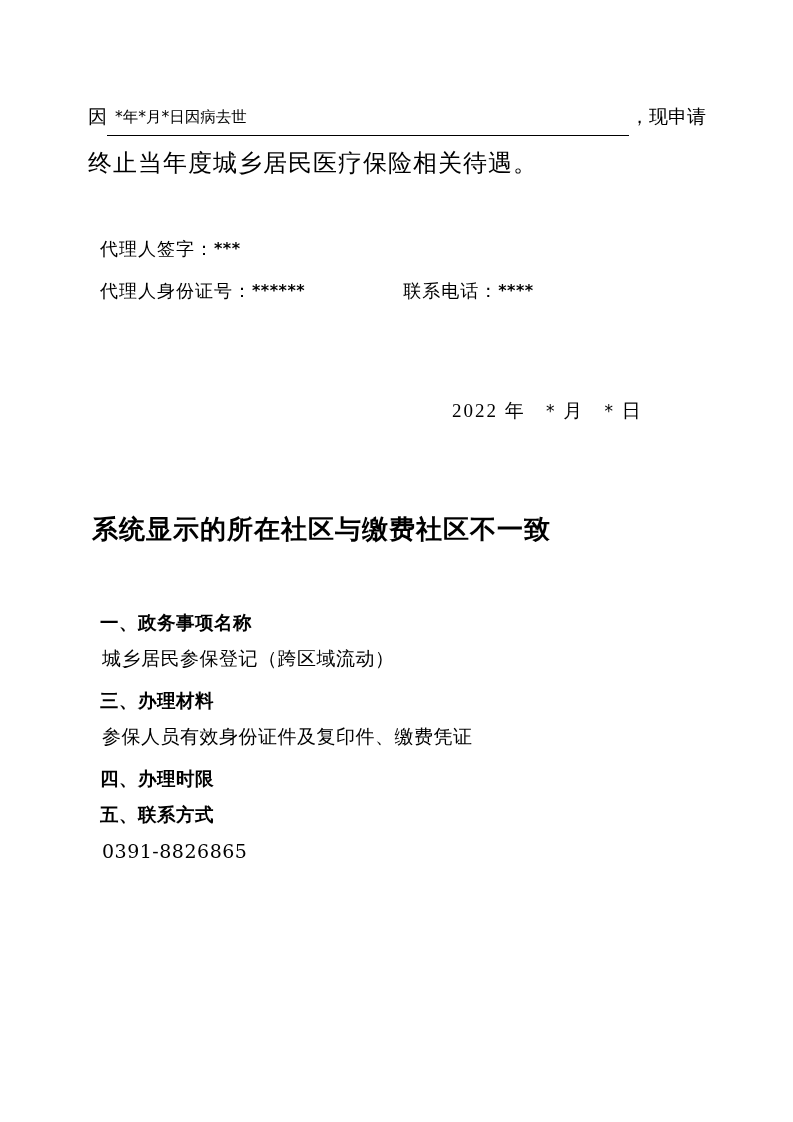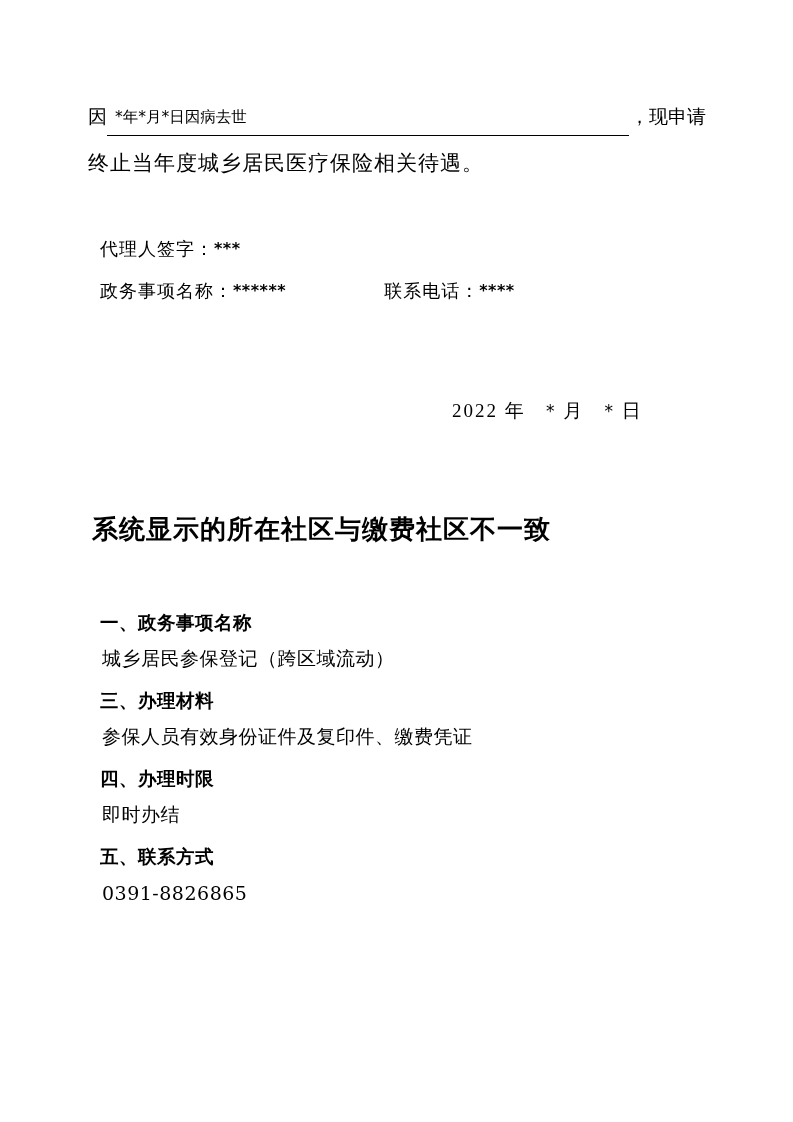--- a/index.html
+++ b/index.html
@@ -51,21 +51,21 @@
     font-weight: normal;
     letter-spacing: 0px;
     position: relative;
     top: -1px;
   }
   .line1 .tail {
     font-size: 19px;
     padding-left: 1px;
   }
   .line2 {
-    font-size: 21px;
+    font-size: 24px;
     line-height: 40px;
     letter-spacing: 1px;
     margin-top: 6px;
   }
 
   
   .sig-block {
     position: absolute;
     left: 100px;
     top: 228px;
@@ -162,21 +162,21 @@
     </div>
     <div class="line2">终止当年度城乡居民医疗保险相关待遇。</div>
   </div>
 
   <div class="sig-block">
     <div class="sig-row">
       <span class="sig-label">代理人签字：</span>
       <span class="sig-value">***</span>
     </div>
     <div class="sig-row">
-      <span class="sig-label">政务事项名称：</span>
+      <span class="sig-label">代理人身份证号：</span>
       <span class="sig-value">******</span>
       <span class="sig-gap"></span>
       <span class="sig-label">联系电话：</span>
       <span class="sig-value">****</span>
     </div>
   </div>
 
   <div class="date-line">
     <span class="num">2022</span>
     <span class="num">年</span>
@@ -192,19 +192,18 @@
 
   <div class="article">
     <div class="art-h">一、政务事项名称</div>
     <div class="art-p">城乡居民参保登记（跨区域流动）</div>
 
 
     <div class="art-h">三、办理材料</div>
     <div class="art-p">参保人员有效身份证件及复印件、缴费凭证</div>
 
     <div class="art-h">四、办理时限</div>
-    <div class="art-p">即时办结</div>
 
     <div class="art-h">五、联系方式</div>
     <div class="art-p mono">0391-8826865</div>
   </div>
 
 </div>
 
 </body></html>

